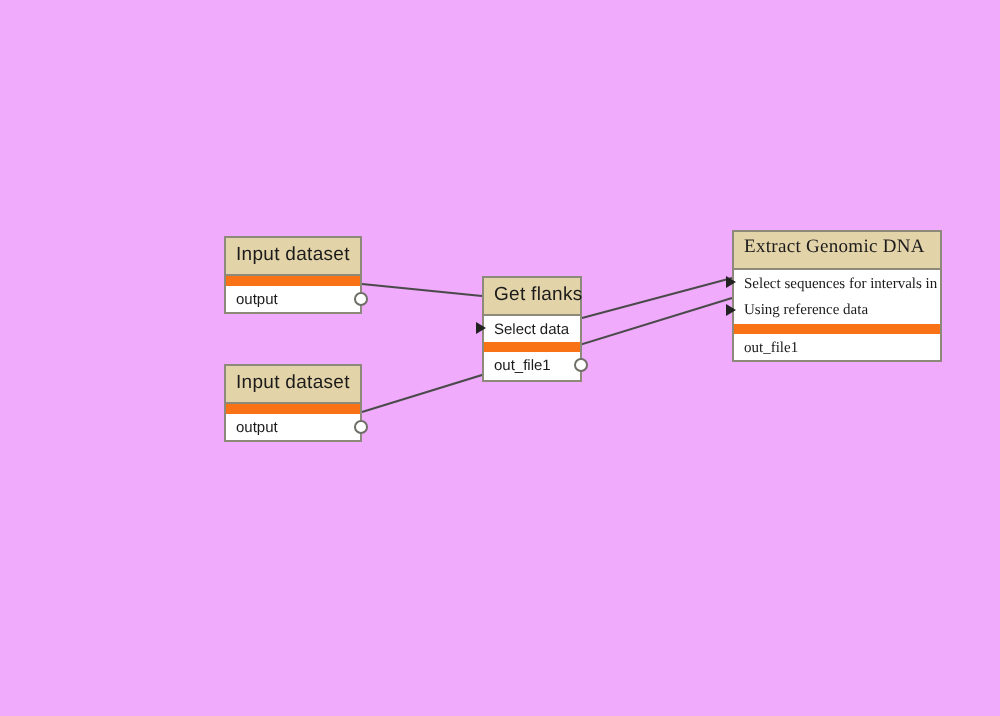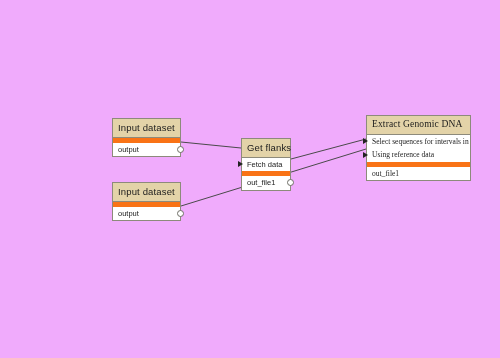--- a/index.html
+++ b/index.html
@@ -126,21 +126,21 @@
       </div>
     </div>
   </div>
 
   <div class="node" style="left:241px; top:118px; width:50px;margin-top:20px;">
     <div class="node-header">Get flanks</div>
     <div class="node-body">
       <div class="rows-in">
         <div class="row">
           <span class="term-in"></span>
-          <span>Fetch data</span>
+          <span>Select data</span>
         </div>
       </div>
       <div class="rows-out">
         <div class="row">
           <span>out_file1</span>
           <span class="term-out"></span>
         </div>
       </div>
     </div>
   </div>

